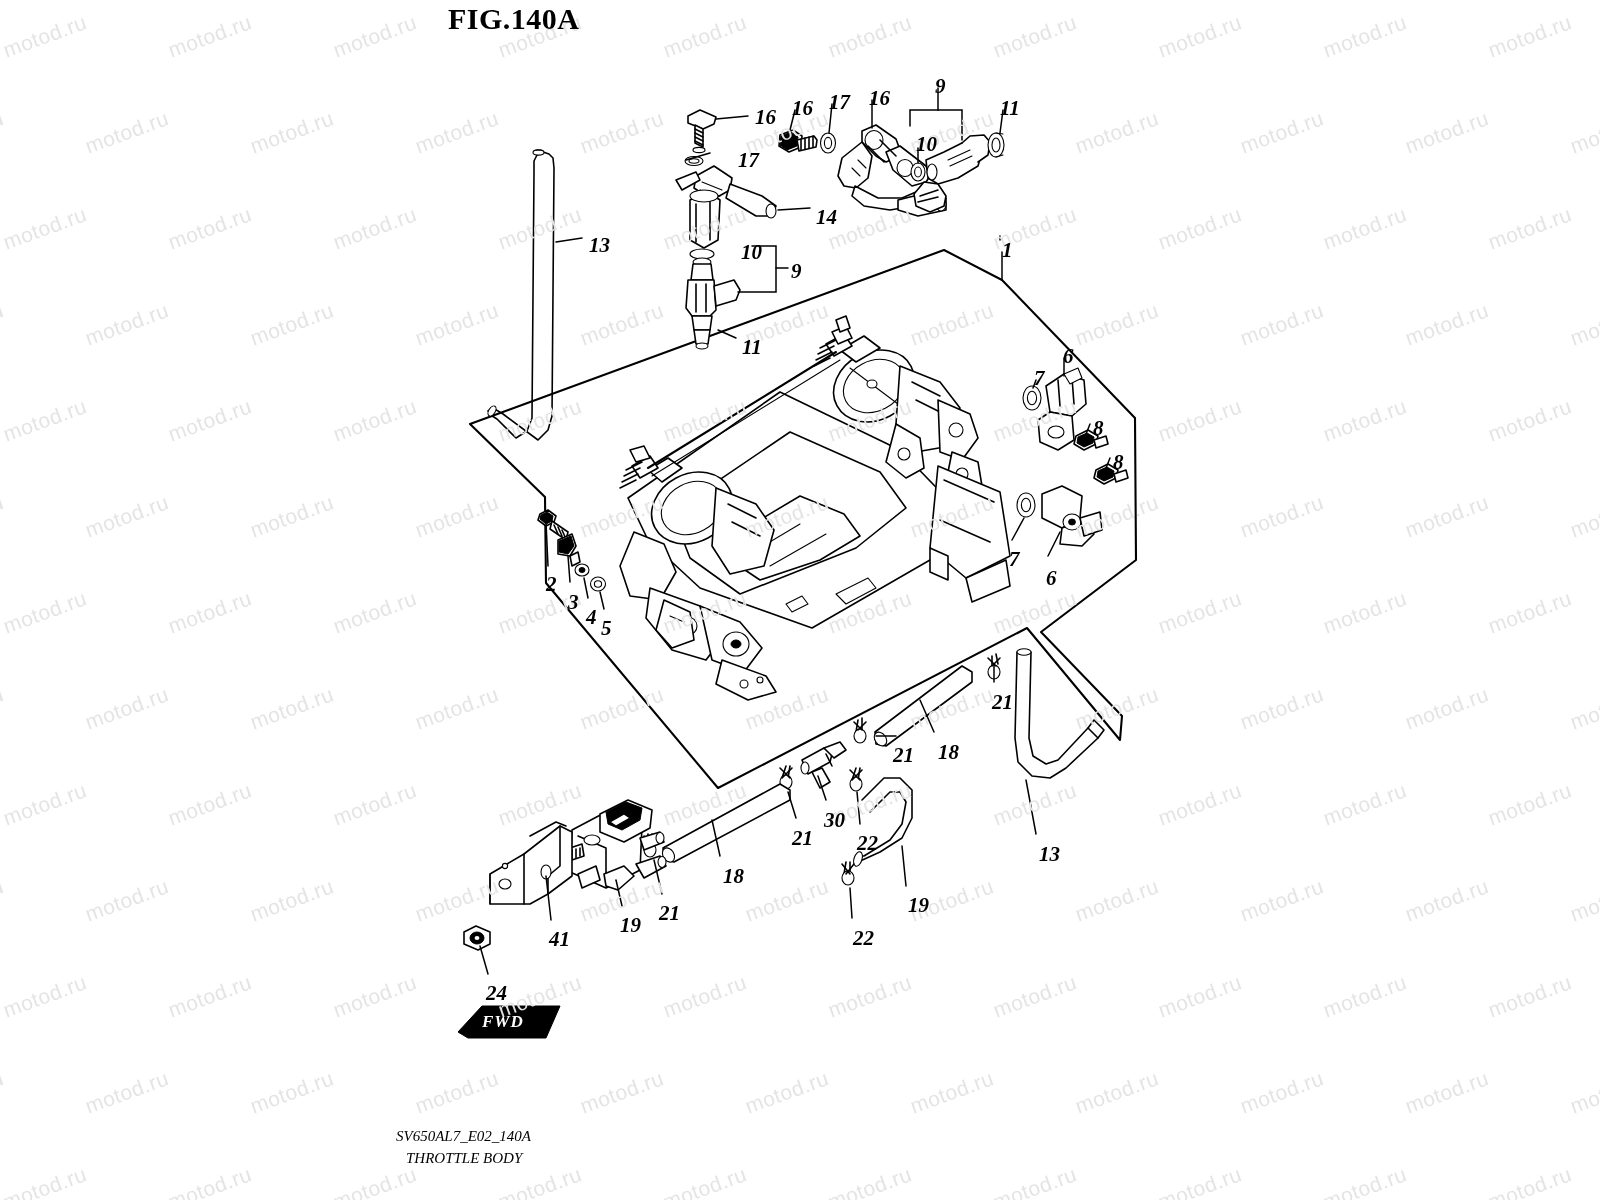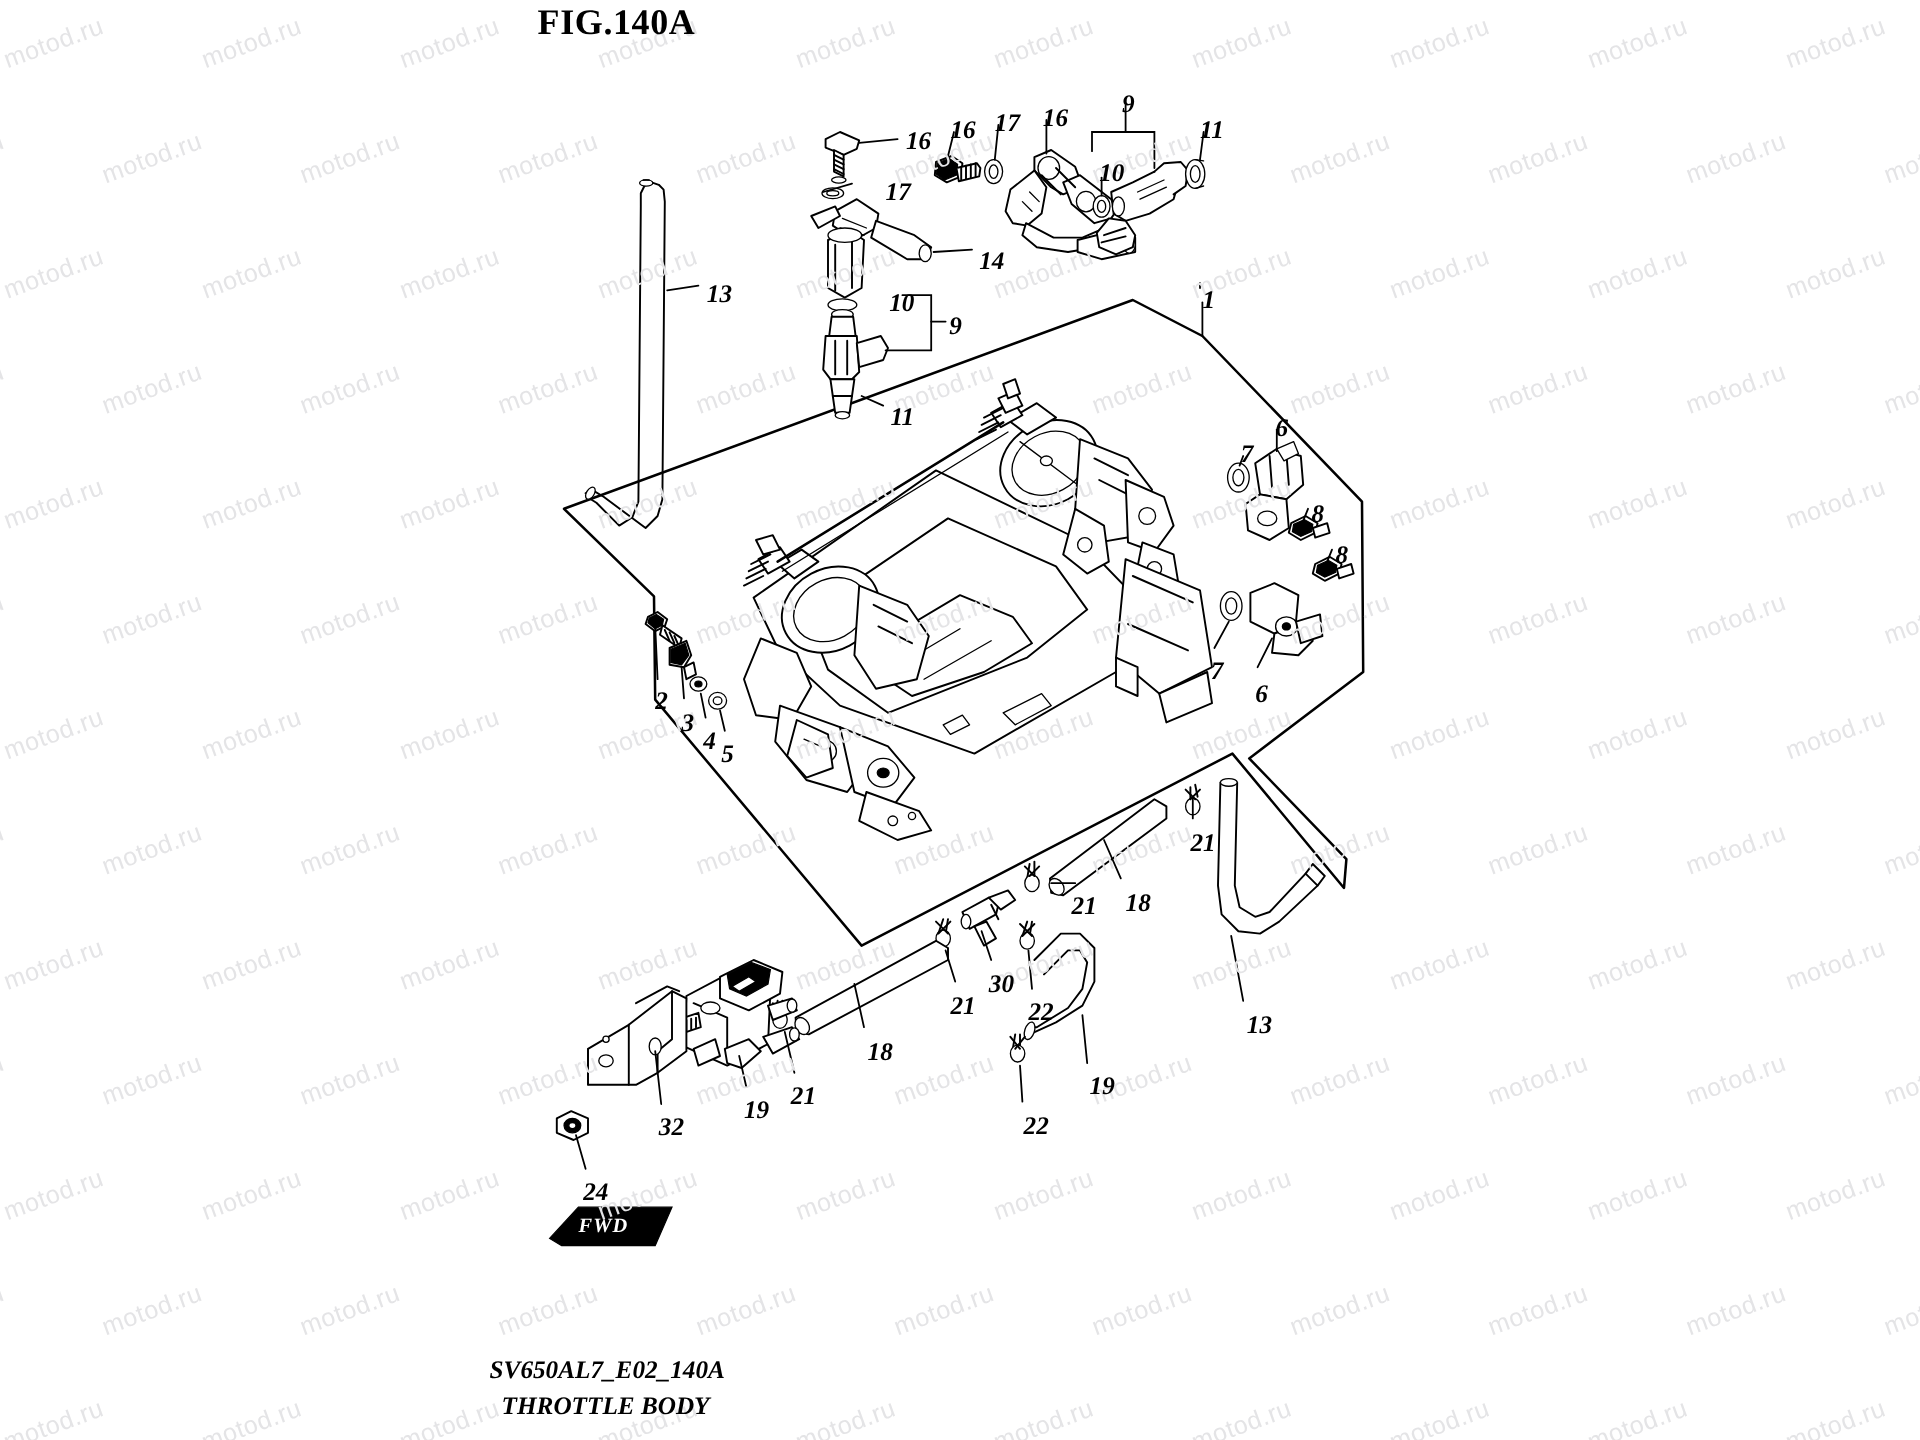--- a/index.html
+++ b/index.html
@@ -16,23 +16,23 @@
   #label-layer{position:absolute;inset:0;z-index:8;}
 
   .callout{position:absolute;font-family:"Liberation Serif",serif;
            font-style:italic;font-weight:bold;font-size:21px;color:#000;
            line-height:1;white-space:nowrap;}
 
   #fig-title{position:absolute;left:448px;top:2px;z-index:9;
              font-family:"Liberation Serif",serif;
              font-weight:bold;font-size:30px;letter-spacing:.5px;}
 
-  #caption-block{position:absolute;left:408px;top:1126px;z-index:9;
+  #caption-block{position:absolute;left:396px;top:1126px;z-index:9;
              font-family:"Liberation Serif",serif;font-style:italic;
-             font-weight:bold;font-size:21px;line-height:1.45;}
+             font-weight:normal;font-size:15px;line-height:1.45;}
   #caption-block div{white-space:nowrap;}
   .cap-indent{padding-left:10px;}
 
   #fwd-marker{position:absolute;left:458px;top:1003px;z-index:9;}
   #fwd-marker .fwd-text{position:absolute;left:24px;top:9px;color:#fff;
        font-family:"Liberation Serif",serif;font-style:italic;
        font-weight:bold;font-size:17px;letter-spacing:1px;}
 </style>
 </head>
 <body>
@@ -590,21 +590,21 @@
     <div class="callout" style="left: 938px; top: 742px;">18</div>
     <div class="callout" style="left: 1039px; top: 844px;">13</div>
     <div class="callout" style="left: 824px; top: 810px;">30</div>
     <div class="callout" style="left: 792px; top: 828px;">21</div>
     <div class="callout" style="left: 857px; top: 833px;">22</div>
     <div class="callout" style="left: 723px; top: 866px;">18</div>
     <div class="callout" style="left: 659px; top: 903px;">21</div>
     <div class="callout" style="left: 620px; top: 915px;">19</div>
     <div class="callout" style="left: 908px; top: 895px;">19</div>
     <div class="callout" style="left: 853px; top: 928px;">22</div>
-    <div class="callout" style="left: 549px; top: 929px;">32</div>
+    <div class="callout" style="left: 549px; top: 929px;">41</div>
     <div class="callout" style="left: 486px; top: 983px;">24</div>
   </div>
 
 <div id="fig-title">FIG.140A</div>
 
 <div id="caption-block">
   <div>SV650AL7_E02_140A</div>
   <div class="cap-indent">THROTTLE BODY</div>
 </div>
 

